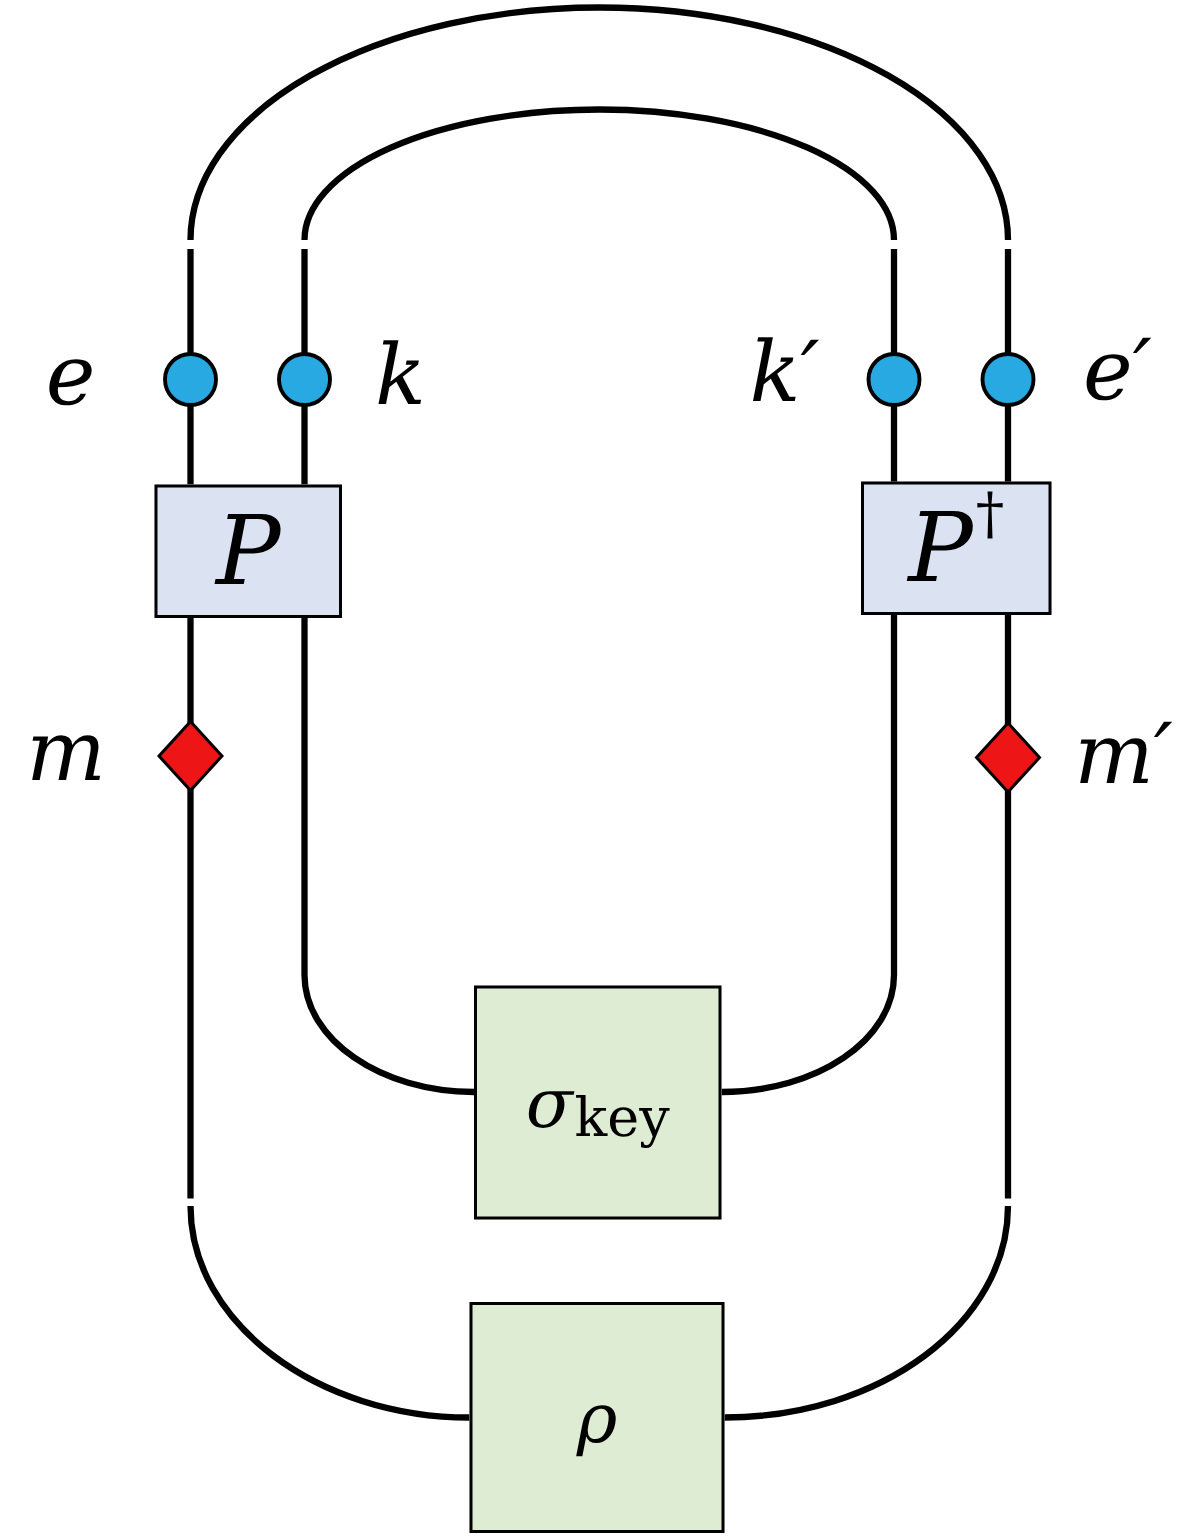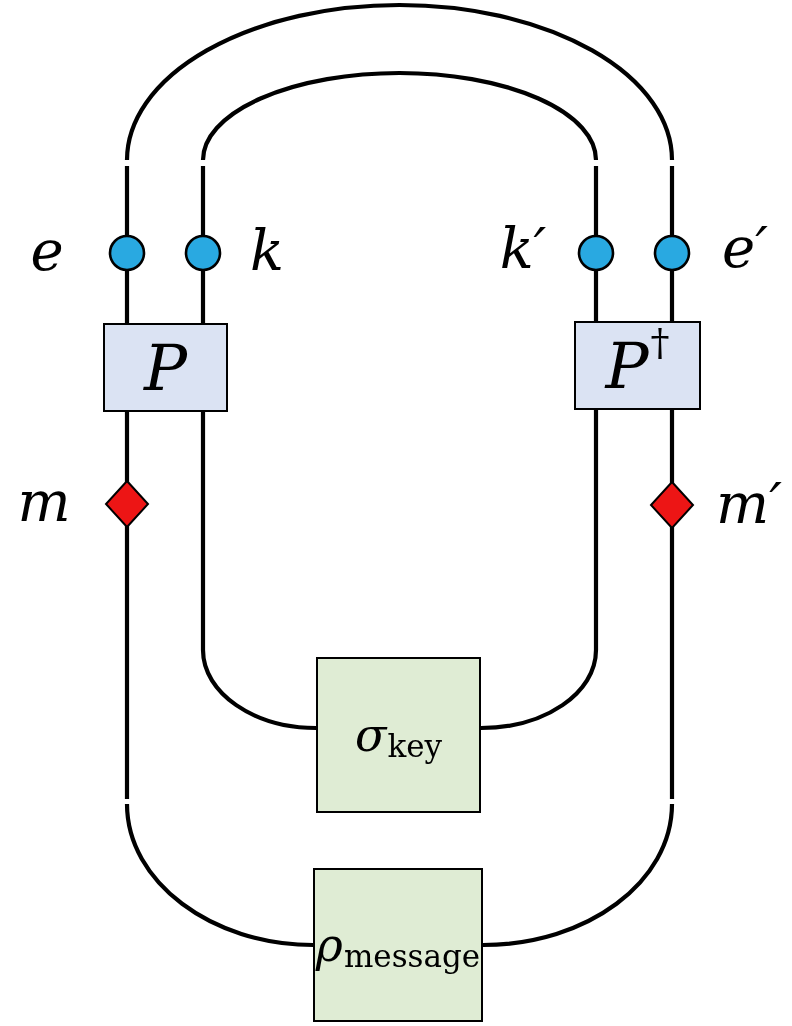--- a/index.html
+++ b/index.html
@@ -54,21 +54,21 @@
     align-items: center;
     justify-content: center;
   }
   .state-symbol {
     font-style: italic;
     font-size: 46px;
     line-height: 1;
   }
   .state-sub {
     font-style: normal;
-    font-size: 31px;
+    font-size: 36px;
     line-height: 1;
     position: relative;
     top: 11px;
     margin-left: 1px;
   }
 </style>
 </head>
 <body>
 
 <div id="canvas">
@@ -111,21 +111,20 @@
       <span class="gate-sup">†</span>
   </div>
 
   <div class="state-box" style="left: 316px; top: 657px; width: 165px; height: 156px; background-color: rgb(223, 236, 212);">
     <span class="state-symbol">σ</span>
       <span class="state-sub">key</span>
   </div>
 
   <div class="state-box" style="left: 313px; top: 868px; width: 170px; height: 154px; background-color: rgb(223, 236, 212);">
     <span class="state-symbol">ρ</span>
-      <span class="state-sub">message</span>
   </div>
 
   <div class="wire-label" style="left:47px;  top:251px;">e</div>
   <div class="wire-label" style="left:267px; top:251px;">k</div>
   <div class="wire-label" style="left:523px; top:249px;">k′</div>
   <div class="wire-label" style="left:745px; top:248px;">e′</div>
   <div class="wire-label" style="left:44px;  top:502px;">m</div>
   <div class="wire-label" style="left:749px; top:504px;">m′</div>
 
 </div>

